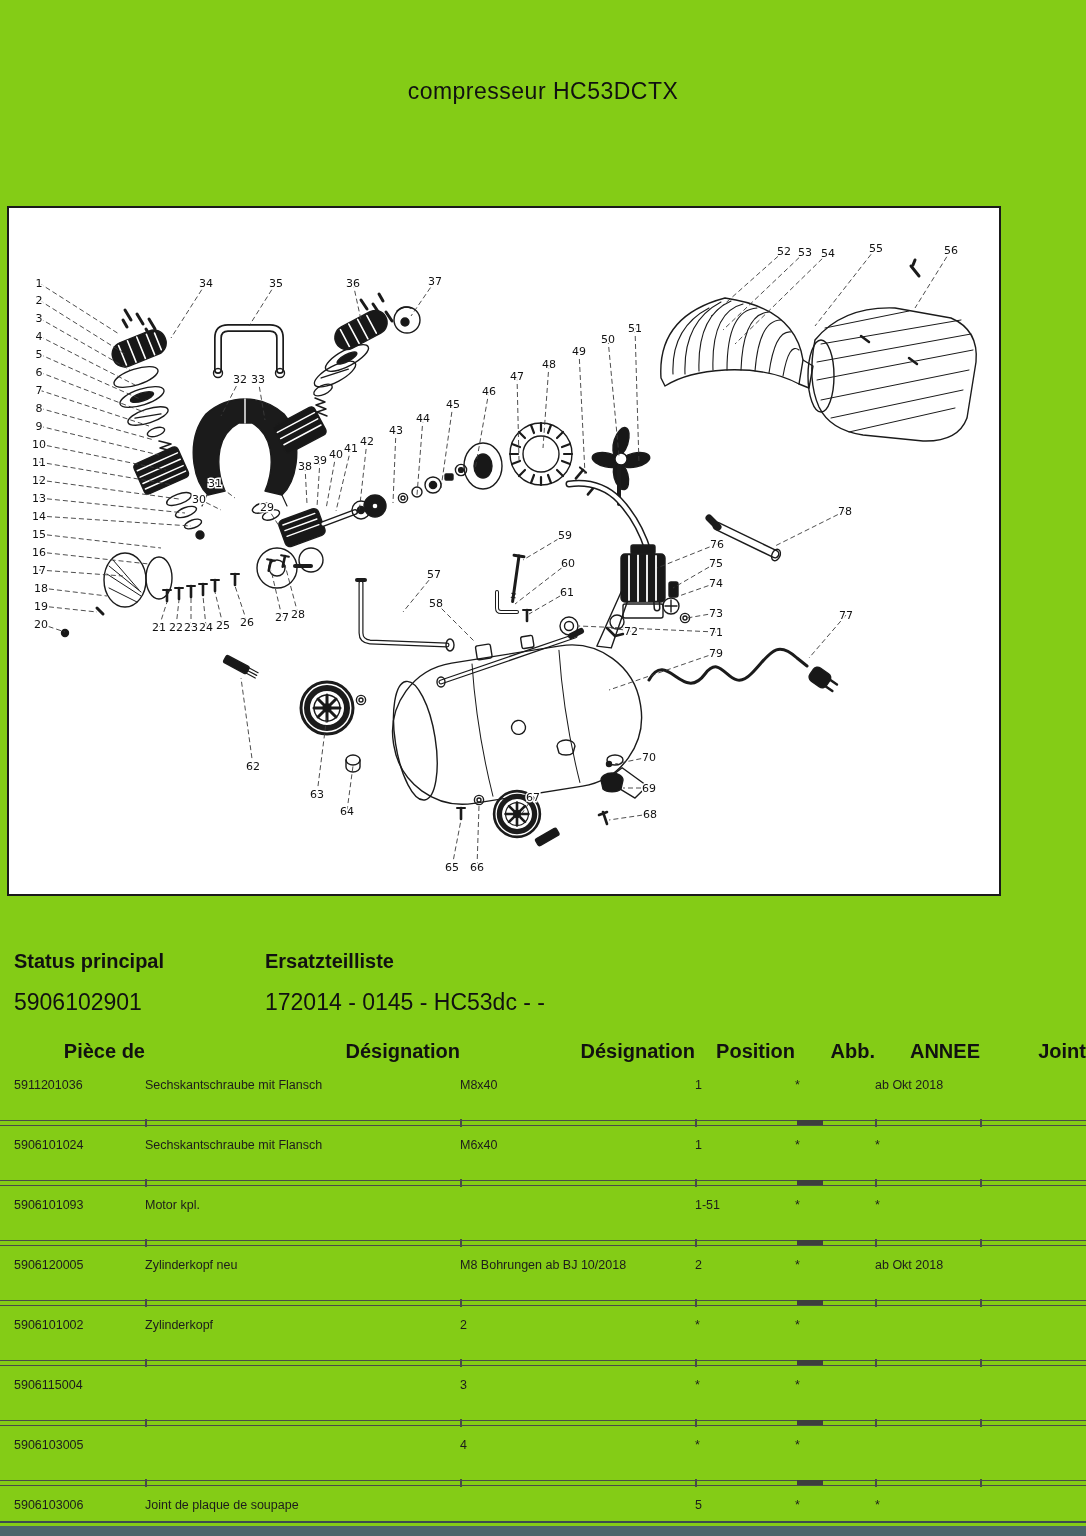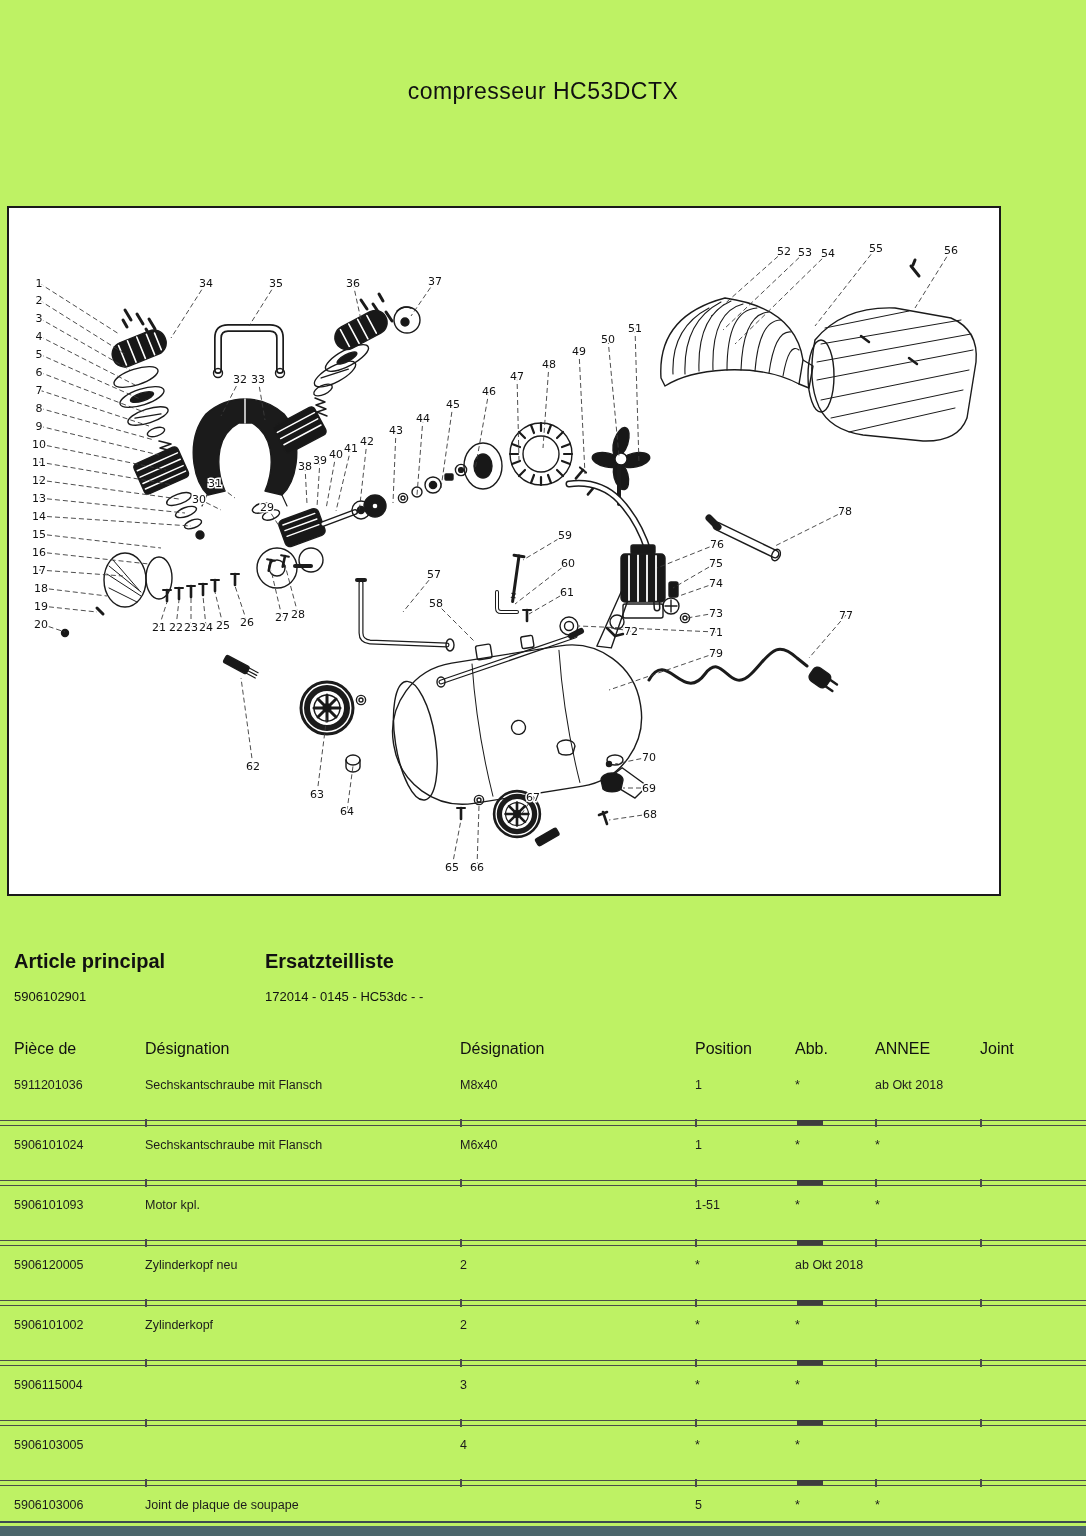--- a/index.html
+++ b/index.html
@@ -1,35 +1,35 @@
 <!DOCTYPE html>
 <html><head>
 <meta charset="utf-8">
 <style>
   html,body{margin:0;padding:0;background:#fff;}
-  .page{position:relative;width:1086px;height:1536px;background:#bef264;overflow:hidden;
+  .page{position:relative;width:1086px;height:1536px;background:#84cc16;overflow:hidden;
         font-family:"Liberation Sans",sans-serif;color:#111;}
   .title{position:absolute;top:78px;left:0;width:100%;text-align:center;
          font-size:23px;letter-spacing:.5px;}
   .diagram-frame{position:absolute;left:7px;top:206px;width:994px;height:690px;
                  border:2px solid #1a1a1a;box-sizing:border-box;background:#fff;}
   .diagram-frame svg{display:block;width:100%;height:100%;}
   svg .p{stroke:#1b1b1b;fill:none;stroke-width:1.4;stroke-linecap:round;stroke-linejoin:round;}
   svg .leader{stroke:#3a3a3a;stroke-width:.9;stroke-dasharray:5 3;fill:none;}
   svg .callout{font-family:"DejaVu Sans",sans-serif;font-size:11px;fill:#111;text-anchor:middle;
                paint-order:stroke;stroke:#fff;stroke-width:3px;}
   .meta{position:absolute;top:950px;left:0;width:100%;}
   .meta .lbl{font-size:20px;font-weight:bold;}
-  .meta .val{font-size:13px;margin-top:16px;}
+  .meta .val{font-size:23px;margin-top:16px;}
   .meta .col-a{position:absolute;left:14px;top:0;}
   .meta .col-b{position:absolute;left:265px;top:0;}
   .ptable{position:absolute;top:1040px;left:0;right:0;}
   .grid7{display:grid;grid-template-columns:131px 315px 235px 100px 80px 105px 1fr;
          padding-left:14px;box-sizing:border-box;}
-  .thead{font-size:16px;font-weight:normal;height:26px;}
+  .thead{font-size:20px;font-weight:bold;height:26px;text-align:right;}
   .trow{font-size:12.5px;height:42px;padding-top:12px;box-sizing:content-box;color:#1c1c1c;}
   .divider{position:relative;height:4px;border-top:1.5px solid #4a4a4a;border-bottom:1.5px solid #4a4a4a;}
   .tick{position:absolute;top:-2px;width:2px;height:8px;background:#4a4a4a;}
   .tick.thick{width:26px;height:5px;top:-1px;background:#3d3d3d;}
   .footer-rule{position:absolute;left:0;right:0;top:1521px;height:2px;background:#3c4c50;}
   .footer-bar{position:absolute;left:0;right:0;top:1526px;bottom:0;}
 </style>
 </head>
 <body>
 
@@ -452,21 +452,21 @@
           <line x1="836" y1="303" x2="766" y2="338" class="leader"></line>
           <text x="836" y="307" class="callout">78</text>
           <line x1="707" y1="445" x2="600" y2="482" class="leader"></line>
           <text x="707" y="449" class="callout">79</text>
         </g>
     </svg>
   </div>
 
   <div class="meta">
     <div class="col-a">
-      <div class="lbl">Article principal</div>
+      <div class="lbl">Status principal</div>
       <div class="val">5906102901</div>
     </div>
     <div class="col-b">
       <div class="lbl">Ersatzteilliste</div>
       <div class="val">172014 - 0145 - HC53dc - -</div>
     </div>
   </div>
 
   <div class="ptable">
     <div class="grid7 thead">
@@ -526,20 +526,21 @@
           <span class="tick" style="left: 145px;"></span>
           <span class="tick" style="left: 460px;"></span>
           <span class="tick" style="left: 695px;"></span>
           <span class="tick" style="left: 875px;"></span>
           <span class="tick" style="left: 980px;"></span>
           <span class="tick thick" style="left: 797px;"></span>
         </div>
         <div class="grid7 trow">
           <div>5906120005</div>
           <div>Zylinderkopf neu</div>
+          <div>M8 Bohrungen ab BJ 10/2018</div>
           <div>2</div>
           <div>*</div>
           <div>ab Okt 2018</div>
           <div></div>
         </div>
         <div class="divider">
           <span class="tick" style="left: 145px;"></span>
           <span class="tick" style="left: 460px;"></span>
           <span class="tick" style="left: 695px;"></span>
           <span class="tick" style="left: 875px;"></span>

